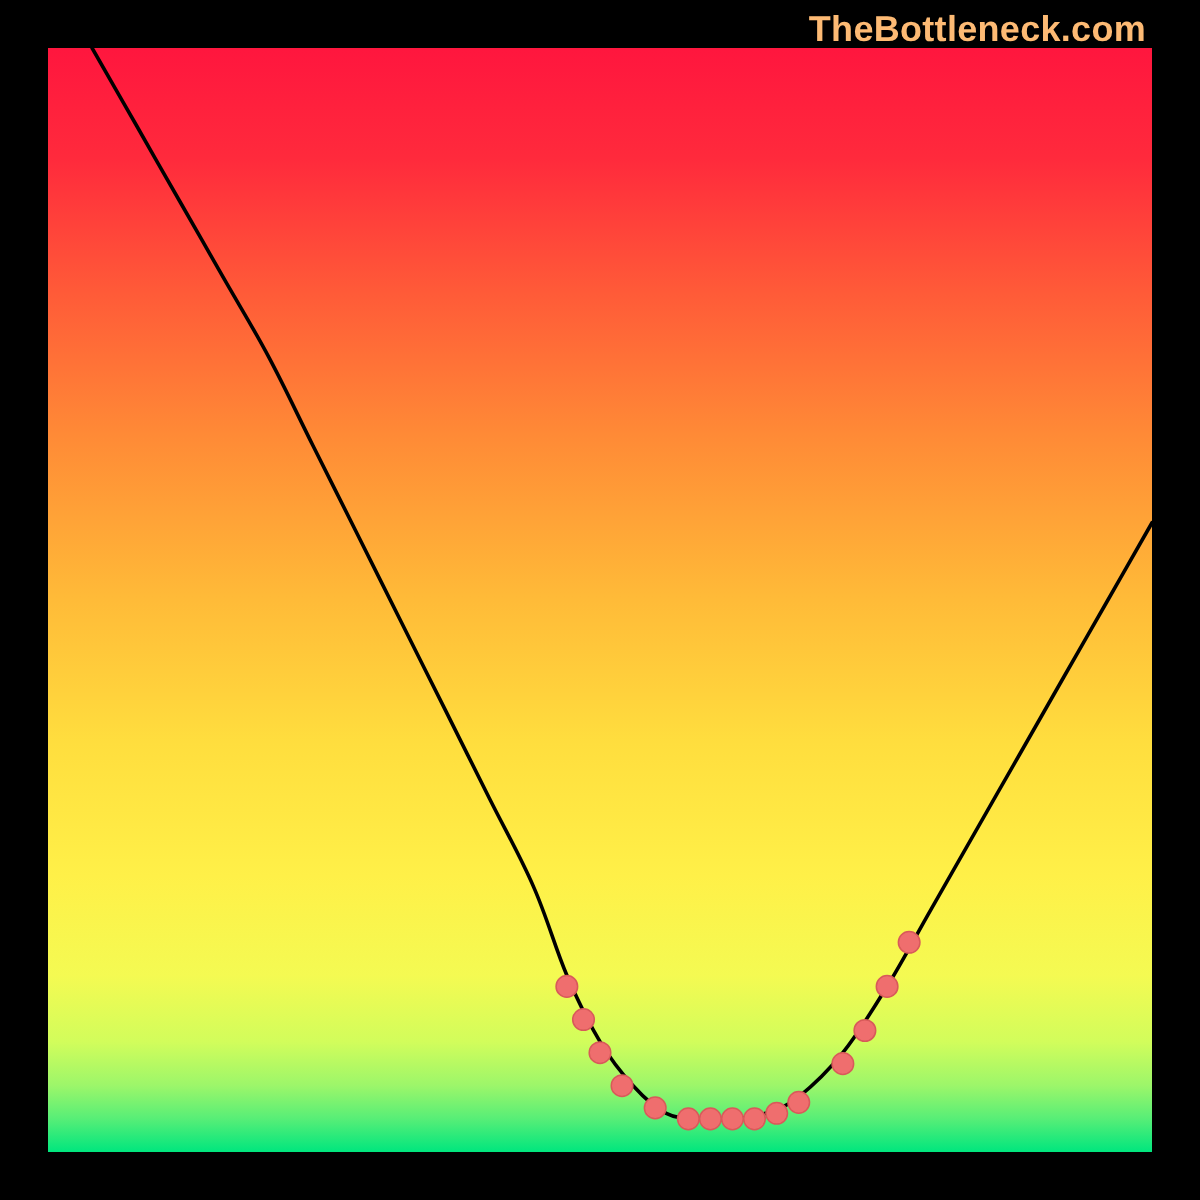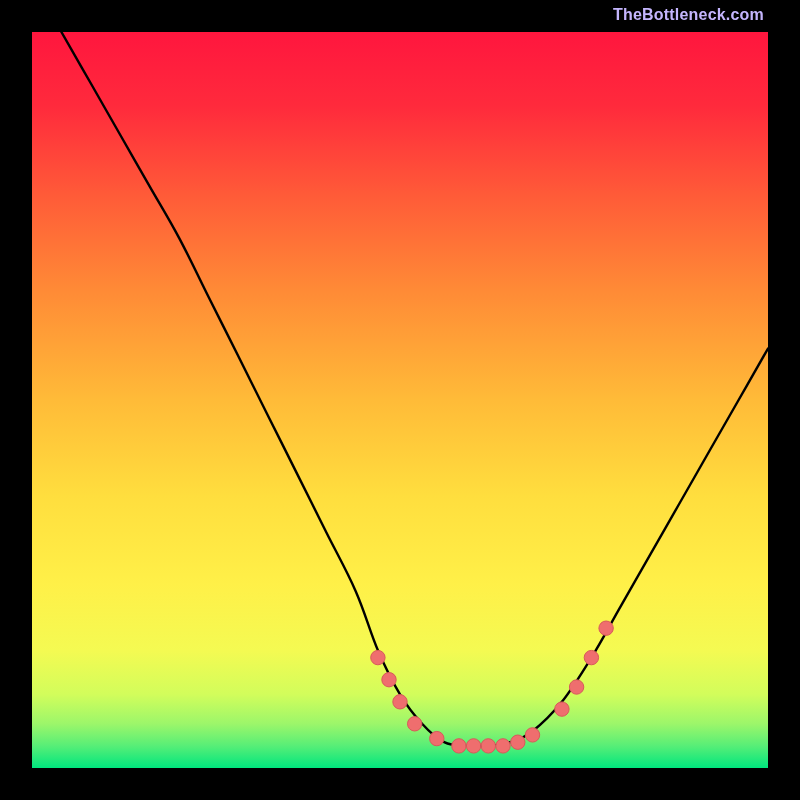--- a/index.html
+++ b/index.html
@@ -31,23 +31,23 @@
     left: 0;
     top: 0;
     width: 100%;
     height: 100%;
   }
   .watermark {
     position: absolute;
     top: 6px;
     right: 36px;
     font-family: Arial, Helvetica, sans-serif;
-    font-size: 16px;
+    font-size: 24px;
     font-weight: 600;
-    color: #c4b5fd;
+    color: #fdba74;
     letter-spacing: 0.2px;
     user-select: none;
     text-align: right;
   }
   svg.curve {
     position: absolute;
     left: 0;
     top: 0;
     width: 100%;
     height: 100%;

